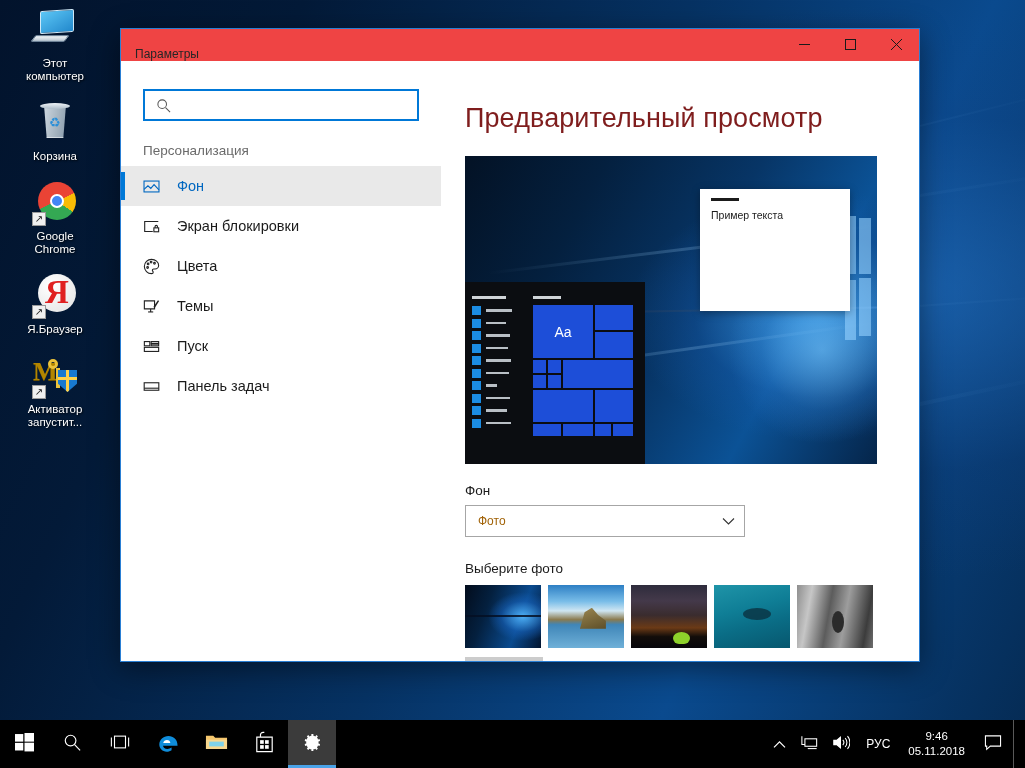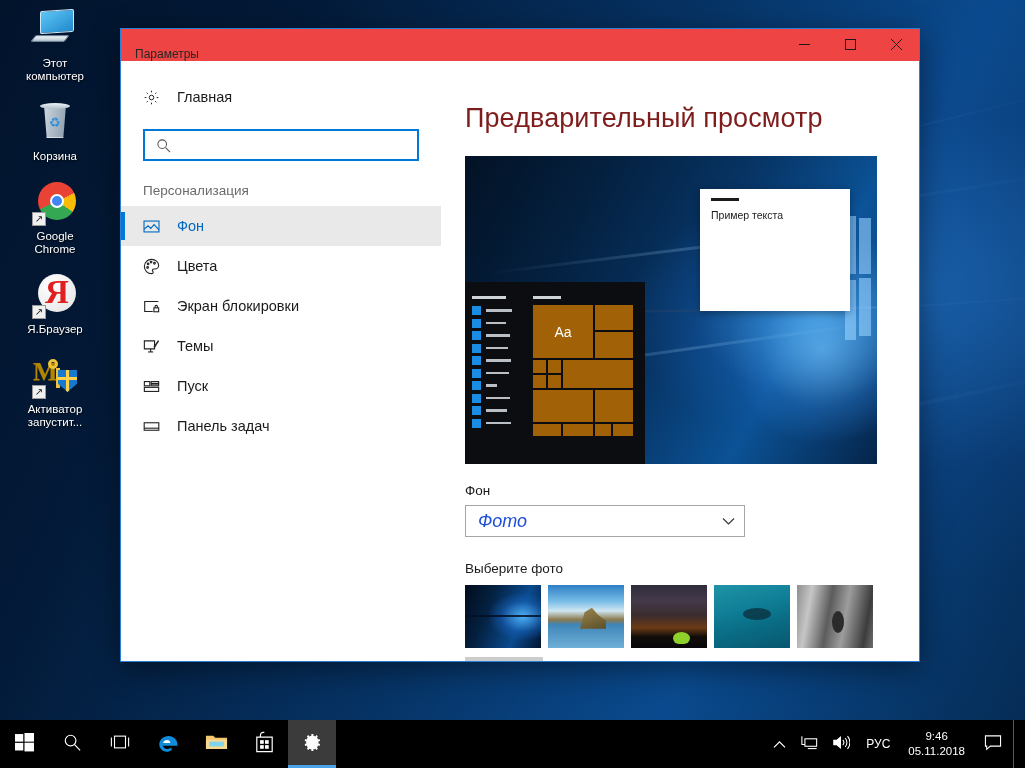--- a/index.html
+++ b/index.html
@@ -212,21 +212,21 @@
   #pv-start {
     position: absolute; left: 0; bottom: 0; width: 180px; height: 182px; background: #0b0d11;
   }
   #pv-start-left { position: absolute; left: 7px; top: 14px; width: 50px; }
   #pv-start-left .hdr { width: 34px; height: 3px; background: #cfd4d8; margin-bottom: 7px; }
   .sm-row { display: flex; align-items: center; margin-bottom: 3.5px; }
   .sm-row .sq { width: 9px; height: 9px; background: #1b8ce3; margin-right: 5px; }
   .sm-row .ln { height: 2.5px; background: #b9bfc5; }
   #pv-tiles { position: absolute; left: 68px; top: 14px; width: 100px; }
   #pv-tiles .hdr { width: 28px; height: 3px; background: #cfd4d8; margin-bottom: 6px; }
-  .tile { background: #a16207; position: absolute; }
+  .tile { background: #1d4ed8; position: absolute; }
   #pv-tile-grid { position: relative; width: 100px; height: 148px; }
   #tile-aa {
     left: 0; top: 0; width: 60px; height: 53px; display: flex;
     align-items: center; justify-content: center; color: #fff; font-size: 14px;
   }
   #tile-r1 { left: 62px; top: 0; width: 38px; height: 25px; }
   #tile-r2 { left: 62px; top: 27px; width: 38px; height: 26px; }
   #tile-s1 { left: 0; top: 55px; width: 13px; height: 13px; }
   #tile-s2 { left: 15px; top: 55px; width: 13px; height: 13px; }
   #tile-s3 { left: 0; top: 70px; width: 13px; height: 13px; }
@@ -246,21 +246,21 @@
   }
   #pv-window .bar { margin: 9px 0 0 11px; width: 28px; height: 3px; background: #1b1b1b; }
   #pv-window .txt { margin: 8px 0 0 11px; font-size: 10.5px; color: #1b1b1b; }
 
   
   #bg-label { margin-top: 19px; font-size: 13.5px; color: #1b1b1b; }
   #bg-select {
     margin-top: 7px; width: 280px; height: 32px; border: 1px solid #a6a6a6;
     display: flex; align-items: center; padding: 0 9px 0 12px; background: #fff; cursor: default;
   }
-  #bg-select-value { flex: 1; font-size: 18px; color: #1d4ed8; font-style: italic; }
+  #bg-select-value { flex: 1; font-size: 12px; color: #a16207; }
   #bg-select-chevron { color: #333; display: flex; }
 
   
   #choose-label { margin-top: 24px; font-size: 13.5px; color: #1b1b1b; }
   #thumbs { margin-top: 9px; display: flex; gap: 7px; }
   .thumb { width: 76px; height: 63px; cursor: default; position: relative; overflow: hidden; }
   #thumb-0 {
     background:
       radial-gradient(ellipse 48px 34px at 76% 50%, rgba(80,180,250,0.95) 0%, rgba(25,100,190,0.5) 45%, rgba(0,0,0,0) 72%),
       linear-gradient(110deg, #020c1c 0%, #04203f 30%, #0a4a8e 68%, #021530 100%);
@@ -420,29 +420,20 @@
               <line x1="11" y1="0" x2="0" y2="11" stroke="currentColor" stroke-width="1"></line>
             </svg>
         </div>
       </div>
     </div>
 
     <div id="window-body">
 
       <div id="sidebar">
 
-        <div id="home-row">
-          <span class="ic">
-            <svg width="17" height="17" viewBox="0 0 24 24" fill="none" stroke="currentColor" stroke-width="1.4">
-              <circle cx="12" cy="12" r="3.2"></circle>
-              <path d="M12 2.4v2.3M12 19.3v2.3M2.4 12h2.3M19.3 12h2.3M5.2 5.2l1.6 1.6M17.2 17.2l1.6 1.6M18.8 5.2l-1.6 1.6M6.8 17.2l-1.6 1.6"></path>
-            </svg>
-          </span>
-          <span id="home-label">Главная</span>
-        </div>
 
         <div id="search-wrap">
           <div id="search-box">
             <span id="search-icon">
               <svg width="15" height="15" viewBox="0 0 16 16" fill="none" stroke="currentColor" stroke-width="1.1">
                 <circle cx="6.6" cy="6.6" r="4.6"></circle>
                   <line x1="10.2" y1="10.2" x2="15" y2="15"></line>
               </svg>
             </span>
           </div>
@@ -456,39 +447,39 @@
               <rect x="1.2" y="3.6" width="17.6" height="12.8"></rect>
                 <path d="M1.2 13.5l4.6-4.4 3.4 3.2 3.8-4.6 5.8 6.3"></path>
             </svg>
           </span>
           <span class="nav-label">Фон</span>
         </div>
 
         <div class="nav-item">
           <span class="nav-ic">
             <svg width="17" height="17" viewBox="0 0 20 20" fill="none" stroke="currentColor" stroke-width="1.3">
+              <path d="M18 4.2H2v11.6h9.5"></path>
+              <rect x="12.8" y="11.6" width="5.6" height="4.6"></rect>
+              <path d="M14.2 11.6v-1.5a1.4 1.4 0 012.8 0v1.5"></path>
+            </svg>
+          </span>
+          <span class="nav-label">Экран блокировки</span>
+        </div>
+
+        <div class="nav-item">
+          <span class="nav-ic">
+            <svg width="17" height="17" viewBox="0 0 20 20" fill="none" stroke="currentColor" stroke-width="1.3">
               <path d="M10 1.6a8.4 8.4 0 100 16.8c1.3 0 2-0.8 2-1.7 0-1.1-1-1.5-1-2.4 0-0.8 0.7-1.4 1.6-1.4h1.6c2.3 0 4.2-1.9 4.2-4.2C18.4 4.6 14.7 1.6 10 1.6z"></path>
               <circle cx="6" cy="7" r="1"></circle>
                 <circle cx="9.5" cy="4.8" r="1"></circle>
                 <circle cx="13.5" cy="6.2" r="1"></circle>
                 <circle cx="5.4" cy="11.2" r="1"></circle>
             </svg>
           </span>
           <span class="nav-label">Цвета</span>
-        </div>
-
-        <div class="nav-item">
-          <span class="nav-ic">
-            <svg width="17" height="17" viewBox="0 0 20 20" fill="none" stroke="currentColor" stroke-width="1.3">
-              <path d="M18 4.2H2v11.6h9.5"></path>
-              <rect x="12.8" y="11.6" width="5.6" height="4.6"></rect>
-              <path d="M14.2 11.6v-1.5a1.4 1.4 0 012.8 0v1.5"></path>
-            </svg>
-          </span>
-          <span class="nav-label">Экран блокировки</span>
         </div>
 
         <div class="nav-item">
           <span class="nav-ic">
             <svg width="17" height="17" viewBox="0 0 20 20" fill="none" stroke="currentColor" stroke-width="1.3">
               <path d="M1.6 3.4h12v9.4h-12z"></path>
                 <path d="M6 16.4h6"></path>
                 <path d="M9 12.8v3.6"></path>
               <path d="M12.2 10.6l5.4-8 1.4 1-5.2 8.2z" fill="currentColor" stroke="none"></path>
             </svg>

